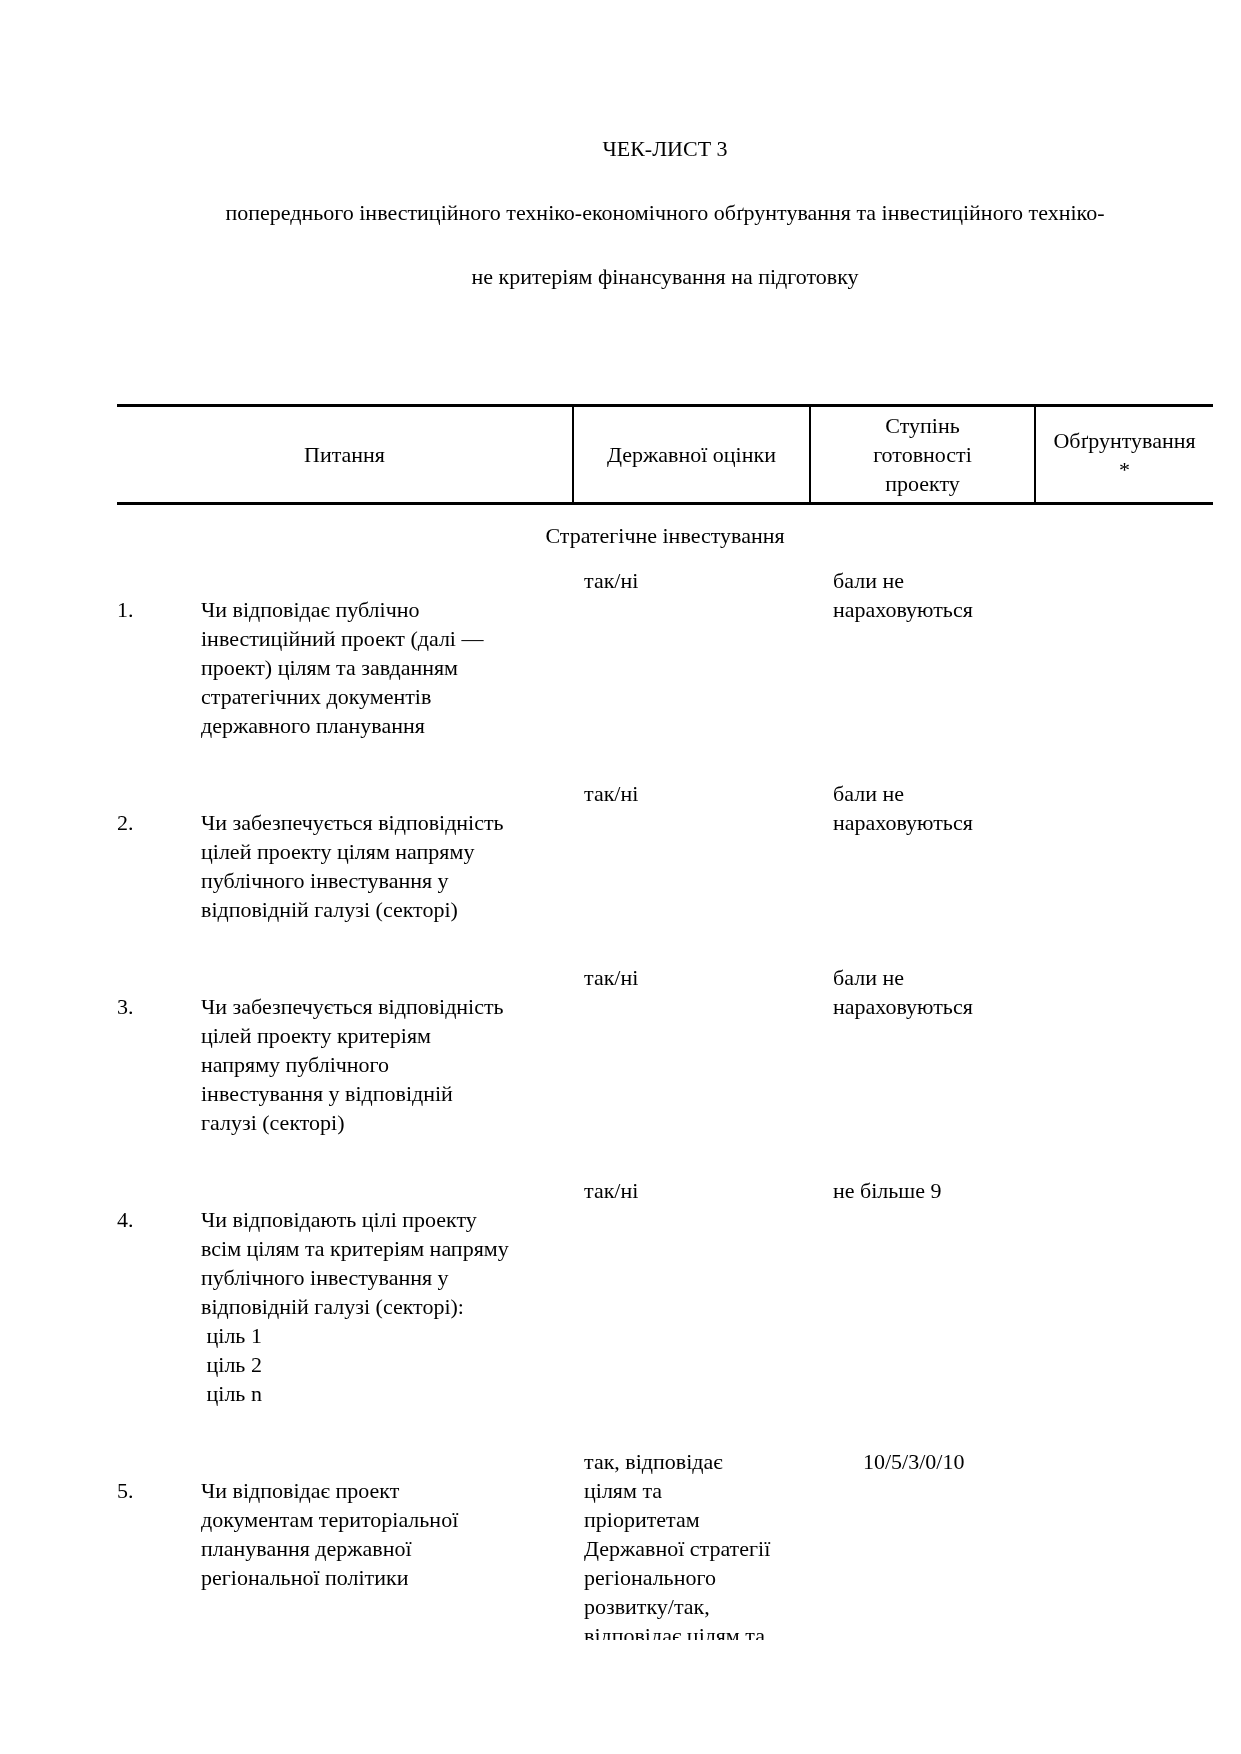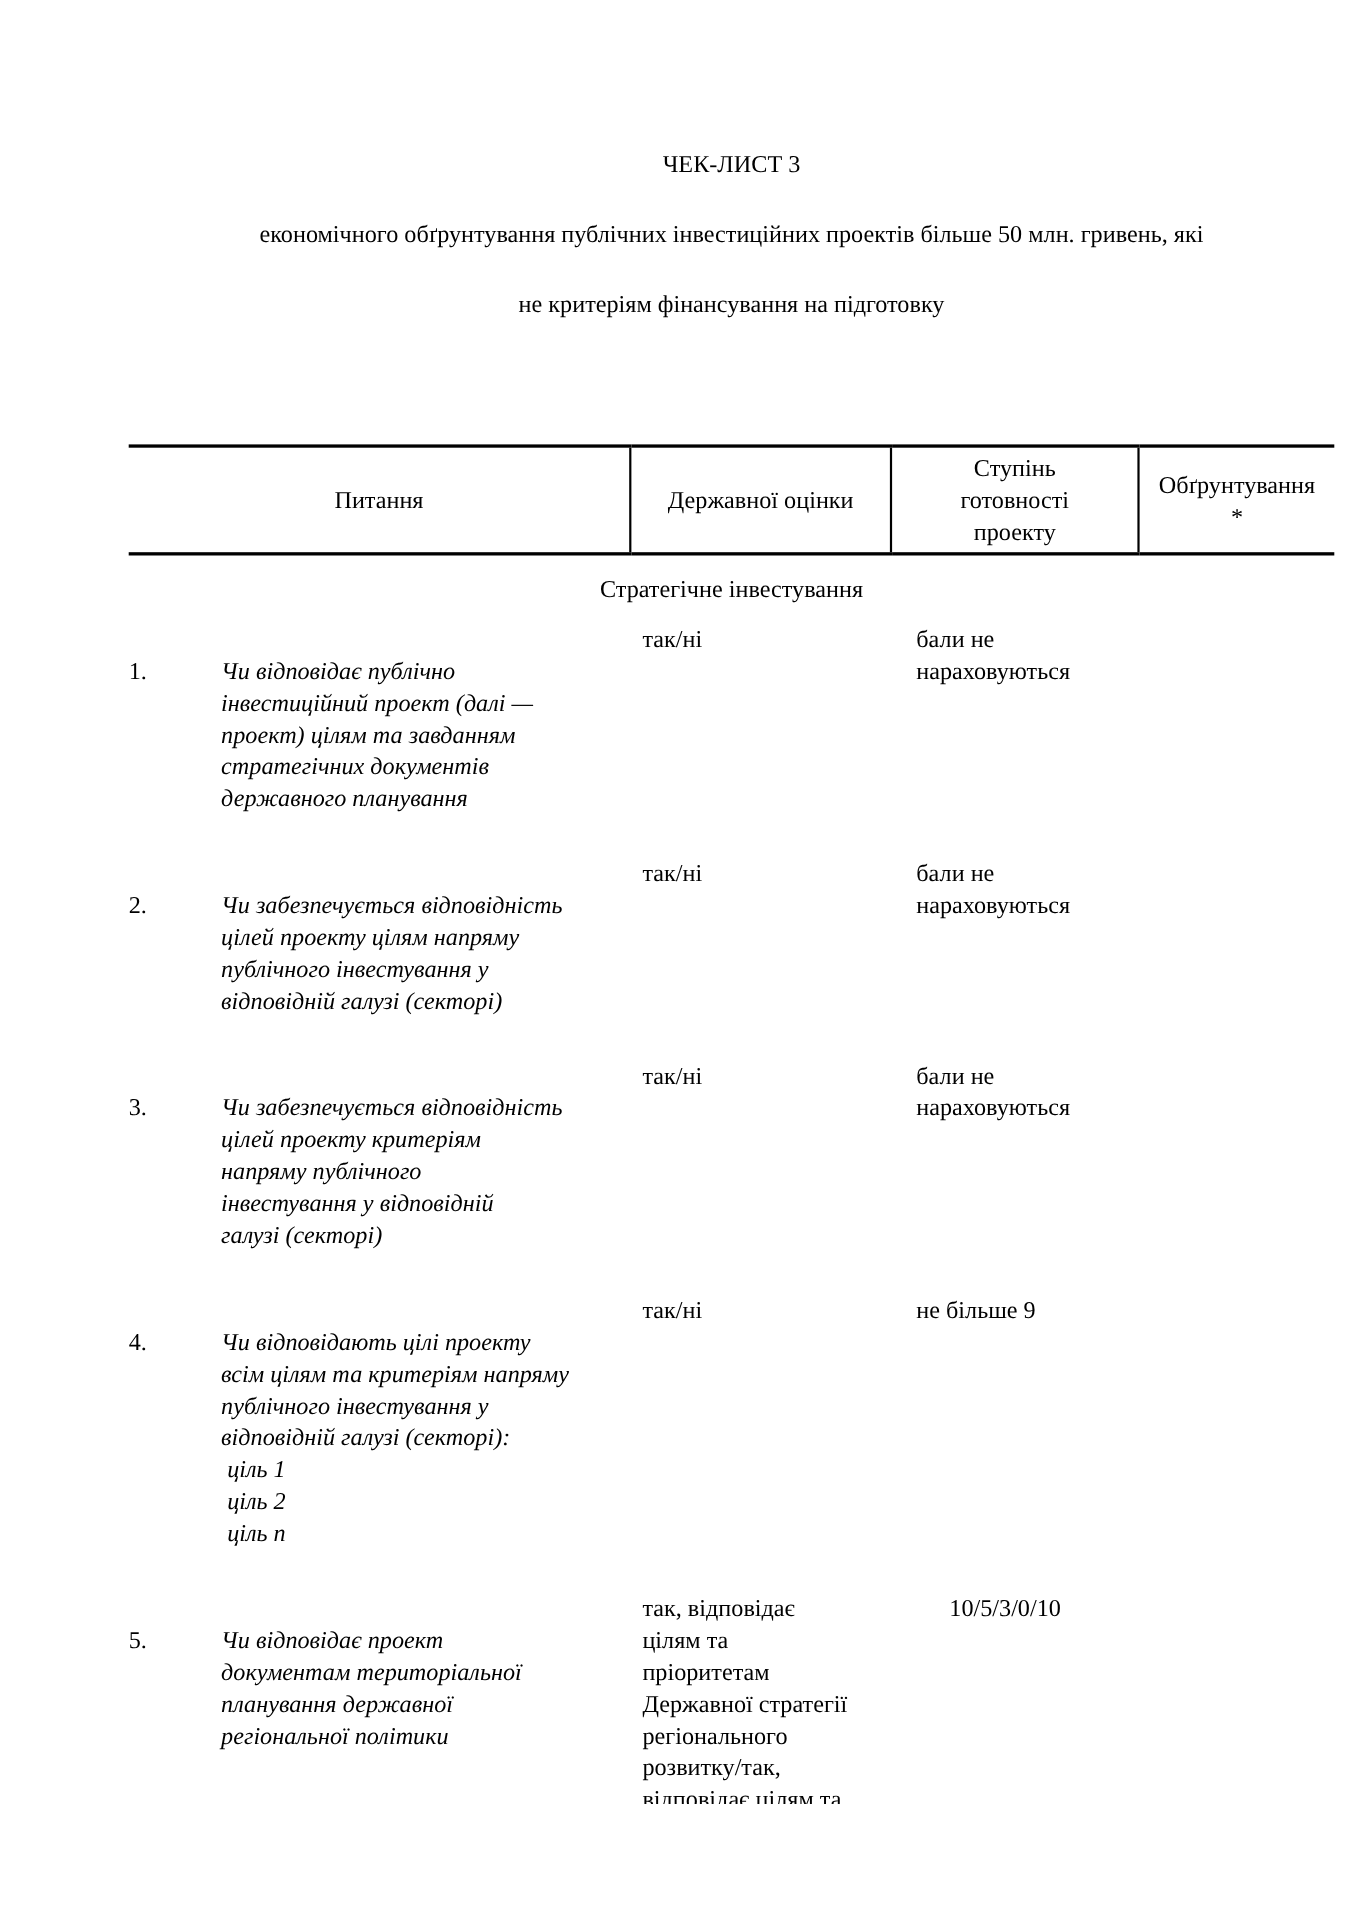--- a/index.html
+++ b/index.html
@@ -51,33 +51,33 @@
     padding: 0;
   }
   .section-cell {
     text-align: center;
     padding-top: 16px;
   }
   .qrow td { padding-top: 10px; }
   .qrow-first td { padding-top: 16px; }
   .qwrap { display: flex; }
   .qnum { flex: 0 0 84px; width: 84px; }
-  .qtext { flex: 1 1 auto; padding-right: 8px; font-style: italic; }
+  .qtext { flex: 1 1 auto; padding-right: 8px; }
   td.result-col { padding-left: 11px; }
   td.readiness-col { padding-left: 23px; }
   td.readiness-col.wide-indent { padding-left: 53px; }
 </style>
 </head>
 <body>
 
 <div class="page">
 
   <div class="title-block">
     <div>ЧЕК-ЛИСТ 3</div>
-    <div>економічного обґрунтування публічних інвестиційних проектів більше 50 млн. гривень, які</div>
+    <div>попереднього інвестиційного техніко-економічного обґрунтування та інвестиційного техніко-</div>
     <div>не критеріям фінансування на підготовку</div>
   </div>
 
   <table class="doc-table">
     <colgroup>
       <col class="c1">
         <col class="c2">
         <col class="c3">
         <col class="c4">
     </colgroup>

